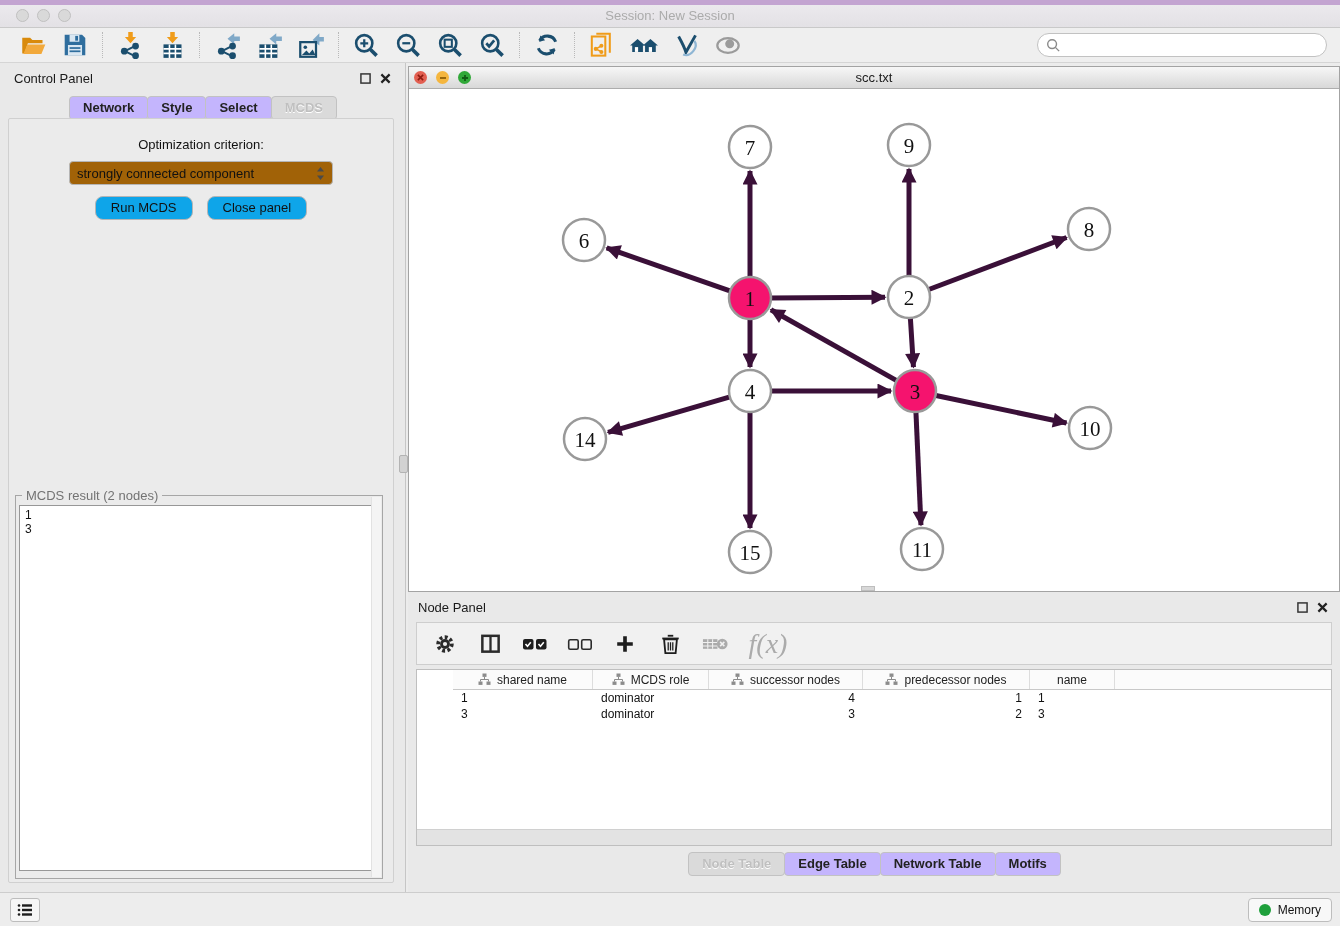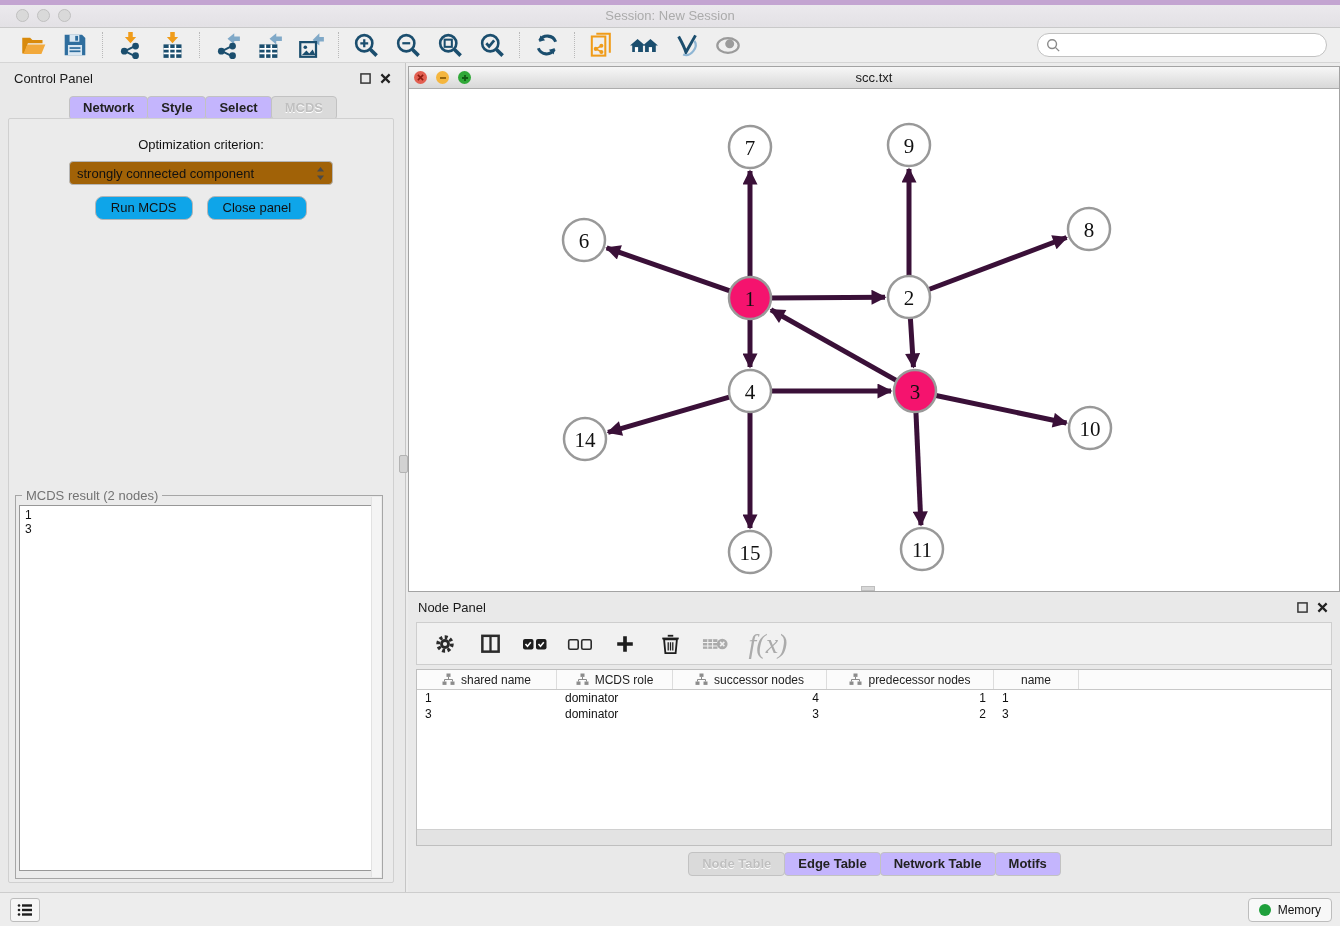--- a/index.html
+++ b/index.html
@@ -60,21 +60,21 @@
   .net-light { width:13px; height:13px; border-radius:50%; display:flex; align-items:center; justify-content:center; }
   .net-title { position:absolute; top:3px; left:0; right:0; text-align:center; font-size:13px; color:#1A1A1A; }
   .net-canvas { position:absolute; top:22px; left:0; right:0; bottom:0; background:#FFF; }
   .h-grip { position:absolute; left:452px; bottom:0px; width:14px; height:5px; background:#D8D8D8; border:1px solid #BEBEBE; }
   
   .table-panel { position:absolute; left:408px; top:592px; width:932px; height:300px; background:#E9E9E9; }
   .tp-toolbar { position:absolute; left:8px; right:8px; top:30px; height:43px; background:#F1F1F1;
     border:1px solid #CECECE; display:flex; align-items:center; gap:17px; padding-left:14px; }
   .tp-btn { display:flex; align-items:center; justify-content:center; width:28px; height:28px; }
   .fx-label { font-family:"Liberation Serif", serif; font-style:italic; font-size:28px; color:#ABABAB; }
-  .tp-table { position:absolute; left:8px; right:8px; top:77px; bottom:46px; background:#FFF; border:1px solid #BFBFBF; }
+  .tp-table { position:absolute; left:8px; right:8px; top:77px; bottom:46px; background:#FFF; border:1px solid #BFBFBF;padding-left:36px; }
   .thead { display:flex; height:20px; border-bottom:1px solid #C8C8C8; background:#FBFBFB; }
   .th { display:flex; align-items:center; justify-content:center; gap:6px; font-size:12px; color:#222;
     border-right:1px solid #DDD; }
   .trow { display:flex; height:16px; }
   .td { font-size:12px; color:#111; padding:0 8px; line-height:16px; overflow:hidden; }
   .tp-hscroll { position:absolute; left:0; right:0; bottom:0; height:16px; background:#E3E3E3; border-top:1px solid #D0D0D0; }
   .tp-tabs { position:absolute; bottom:16px; left:0; right:0; display:flex; justify-content:center; }
   
   .statusbar { position:absolute; left:0; right:0; bottom:0; height:34px; background:#EDEDED; border-top:1px solid #CDCDCD; }
   .list-btn { position:absolute; left:10px; top:5px; width:30px; height:24px; background:#F6F6F6;

